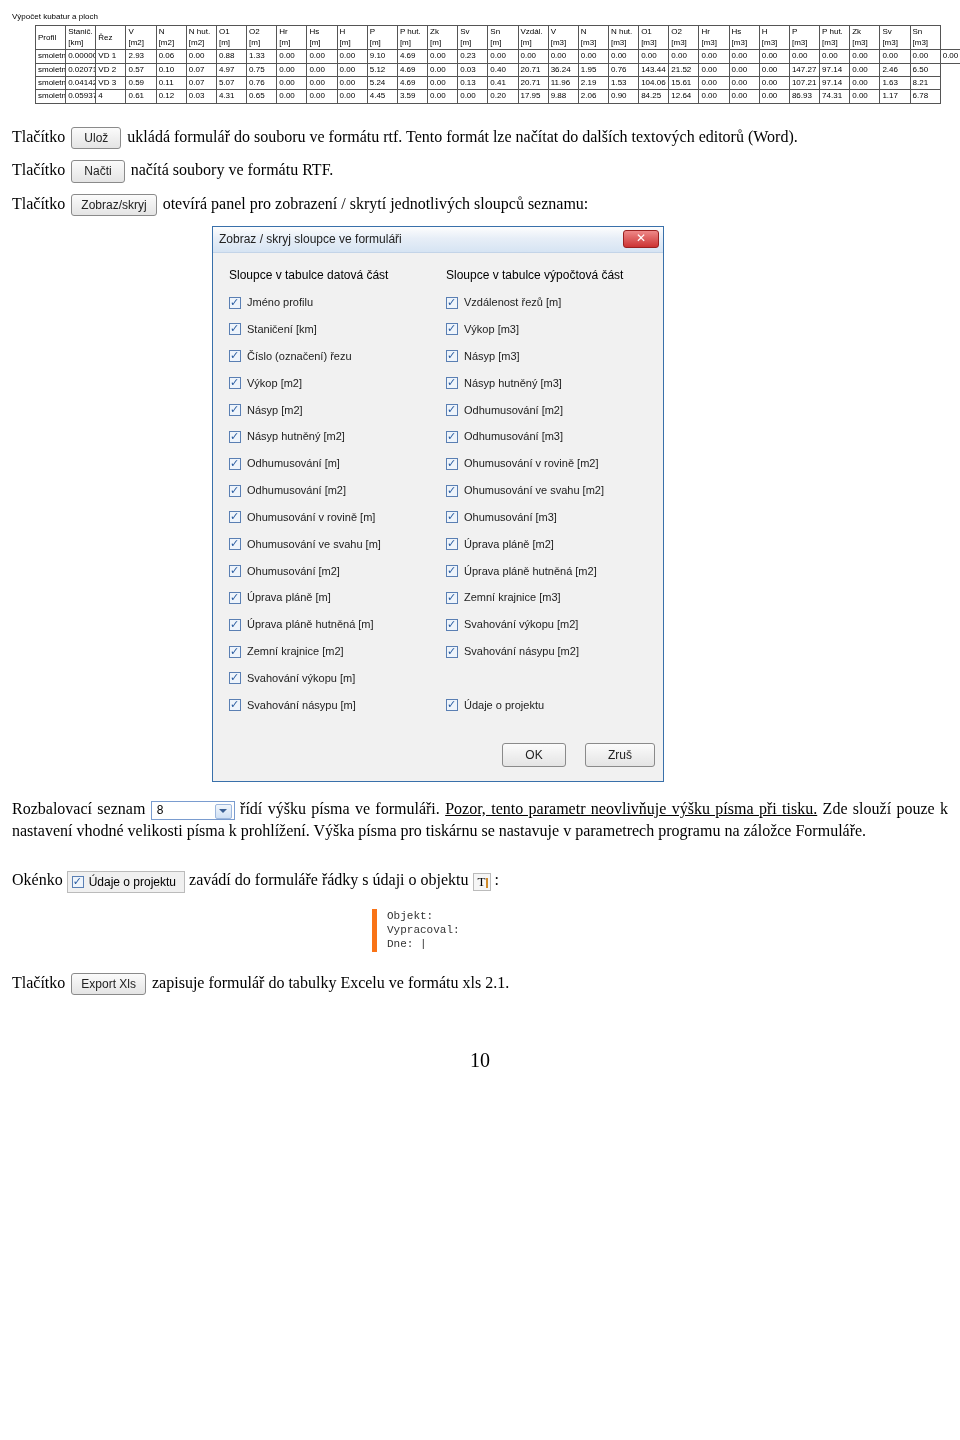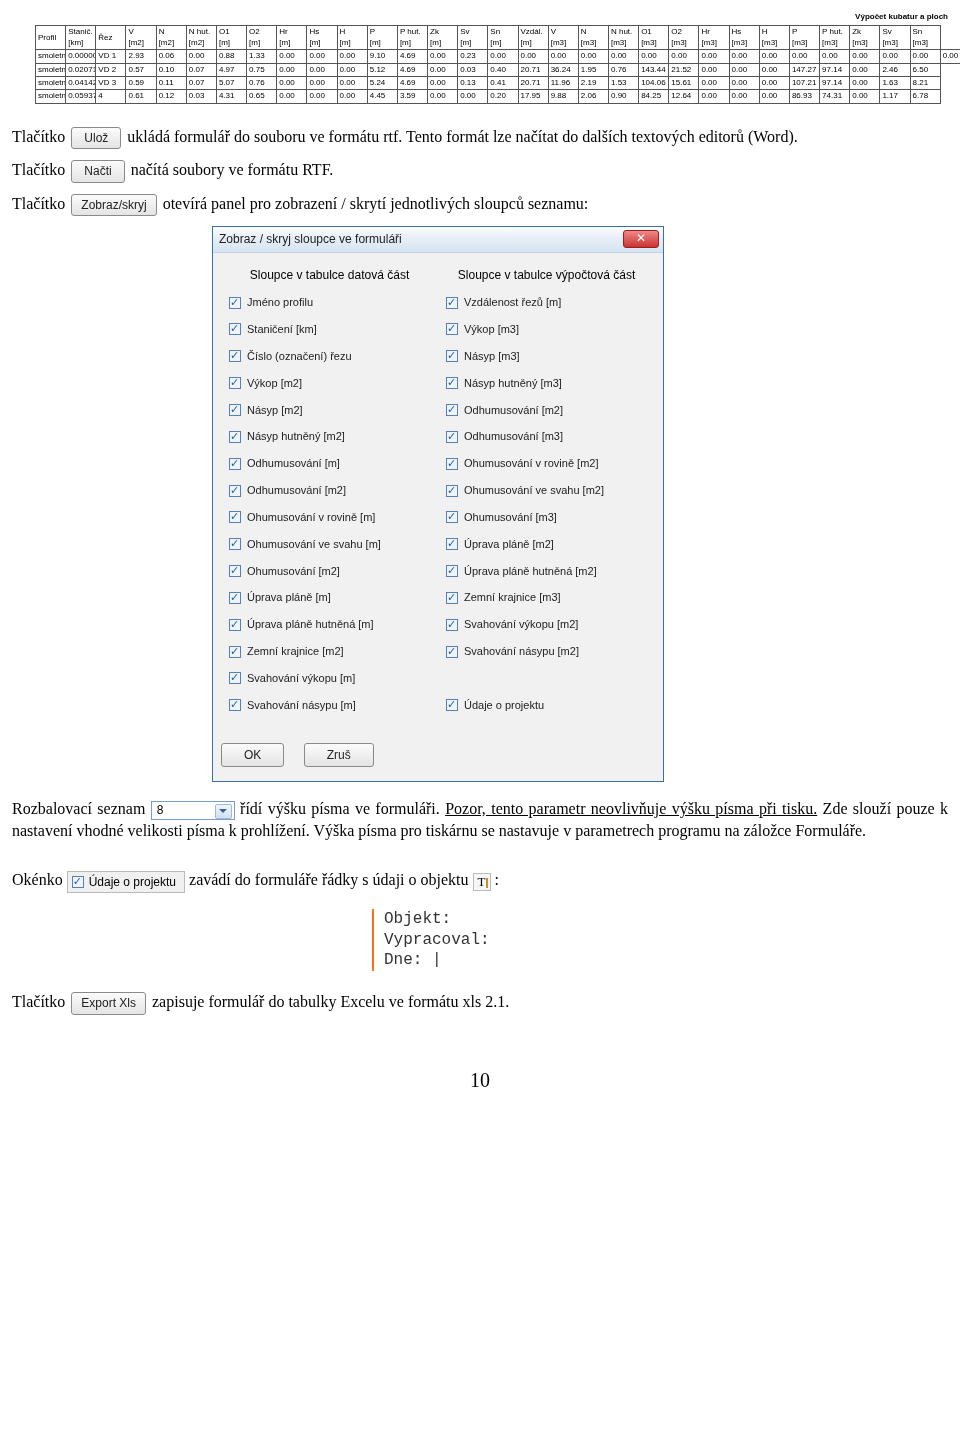--- a/index.html
+++ b/index.html
@@ -20,21 +20,21 @@
   }
   .tbl-wrap table { border-collapse: collapse; width: 100%; table-layout: fixed; margin-left: 23px; }
   .tbl-wrap td, .tbl-wrap th {
     border: 1px solid #555;
     padding: 1px 2px;
     text-align: left;
     overflow: hidden;
     white-space: nowrap;
     font-weight: normal;
   }
-  .tbl-title { font-weight: bold; border: none; padding-bottom: 3px; text-align: right; }
+  .tbl-title { font-weight: normal; border: none; padding-bottom: 3px; }
   .doc { font-size: 16px; line-height: 1.35; }
   .doc p { margin: 0 0  4px 0; text-align: justify; }
   .doc .para { margin-bottom: 10px; }
   .btn {
     display: inline-block;
     vertical-align: middle;
     font-family: "Segoe UI", Tahoma, sans-serif;
     font-size: 12px;
     color: #222;
     padding: 2px 12px;
@@ -148,35 +148,36 @@
     width: 36px; height: 18px;
     border-radius: 3px;
     background: linear-gradient(#e88,#c33);
     border: 1px solid #9a2020;
     color: #fff;
     text-align: center;
     line-height: 15px;
     font-size: 12px;
   }
   .dlg-body { padding: 14px 16px 10px; display: flex; gap: 16px; }
-  .dlg-col { flex: 1; text-align: center; }
+  .dlg-col { flex: 1; }
   .dlg-col-title { margin-bottom: 8px; }
   .dlg-row { display: flex; align-items: center; gap: 6px; margin: 12px 0; font-size: 11px; color: #222; }
   .dlg-foot {
     padding: 8px 0 14px;
-    text-align: left;
+    text-align: right;
+    margin-left: 8px;
   }
   .dlg-foot .btn { padding: 3px 22px; margin: 0 8px; }
   .obj-block {
     display: block;
     margin: 16px auto 20px 360px;
     font-family: "Courier New", monospace;
-    font-size: 16px;
+    font-size: 11px;
     color: #333;
-    border-left: 2px solid #f97316;
+    border-left: 5px solid #f97316;
     padding-left: 10px;
     width: 160px;
     line-height: 1.3;
   }
   .page-num { text-align: center; margin-top: 52px; font-size: 20px; }
 </style>
 </head>
 <body>
 
 <div class="tbl-wrap">

